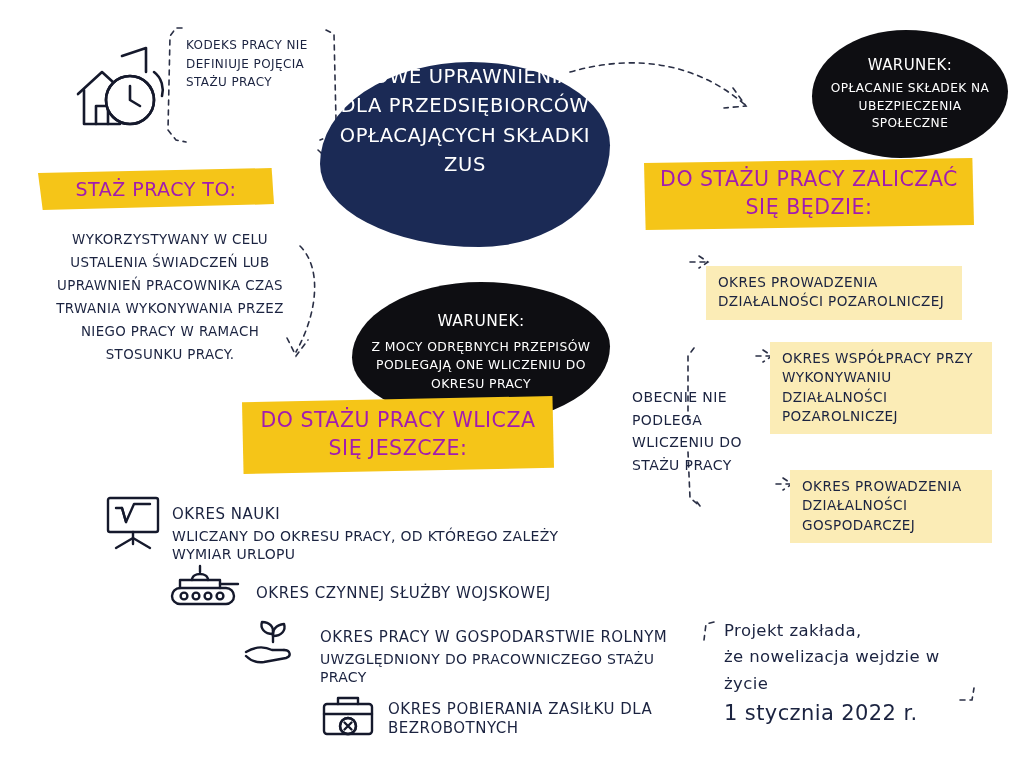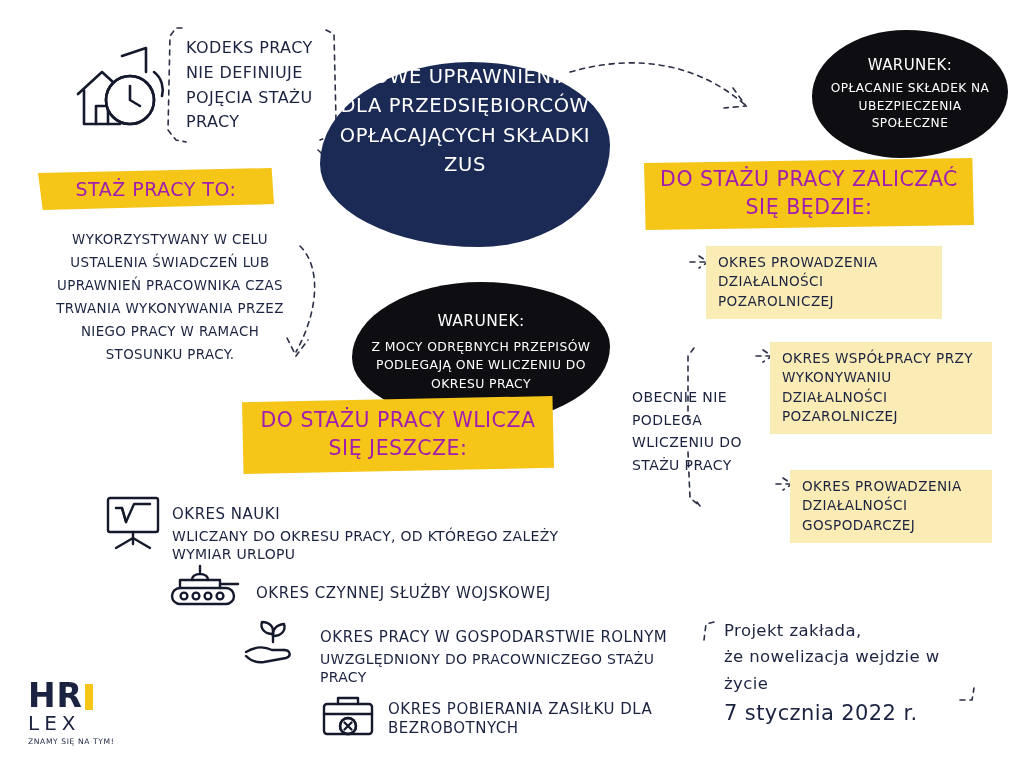--- a/index.html
+++ b/index.html
@@ -100,33 +100,33 @@
   .pale-box {
     background: #fbecb6;
     color: #1b2340;
     text-transform: uppercase;
     font-size: 13.6px;
     line-height: 1.42;
     letter-spacing: .4px;
     padding: 7px 12px 8px 12px;
     box-sizing: border-box;
   }
-  .pale-1 { left: 706px; top: 246px; width: 236px; }
+  .pale-1 { left: 706px; top: 266px; width: 256px; }
   .pale-2 { left: 770px; top: 342px; width: 222px; }
   .pale-3 { left: 790px; top: 470px; width: 202px; }
 
   
   .hand {
     color: #1b2340;
     font-family: "DejaVu Sans", sans-serif;
     letter-spacing: .4px;
   }
   .note-kodeks {
     left: 186px; top: 36px; width: 146px;
-    font-size: 16px; line-height: 1.55;
+    font-size: 12px; line-height: 1.55;
     text-transform: uppercase;
   }
   .para-staz {
     left: 44px; top: 228px; width: 252px;
     font-size: 13.4px; line-height: 1.72;
     text-transform: uppercase; text-align: center;
   }
   .obecnie {
     left: 632px; top: 386px; width: 140px;
     font-size: 14px; line-height: 1.62;
@@ -300,24 +300,17 @@
       <path d="M26.5 32.5 L33.5 39.5 M33.5 32.5 L26.5 39.5"></path>
     </svg>
   </div>
   <div class="li li-4">
     <div class="title">okres pobierania zasiłku dla bezrobotnych</div>
   </div>
 
   <div class="abs hand projekt">
     <div>Projekt zakłada,</div>
     <div>że nowelizacja wejdzie w życie</div>
-    <div class="big">7 stycznia 2022 r.</div>
-  </div>
-
-  <div class="abs logo">
-    <div class="hr">
-      <span>HR</span><span class="bar"></span>
-    </div>
-    <div class="lex">LEX</div>
-    <div class="tag">Znamy się na tym!</div>
-  </div>
+    <div class="big">1 stycznia 2022 r.</div>
+  </div>
+
 
 </div>
 
 </body></html>

